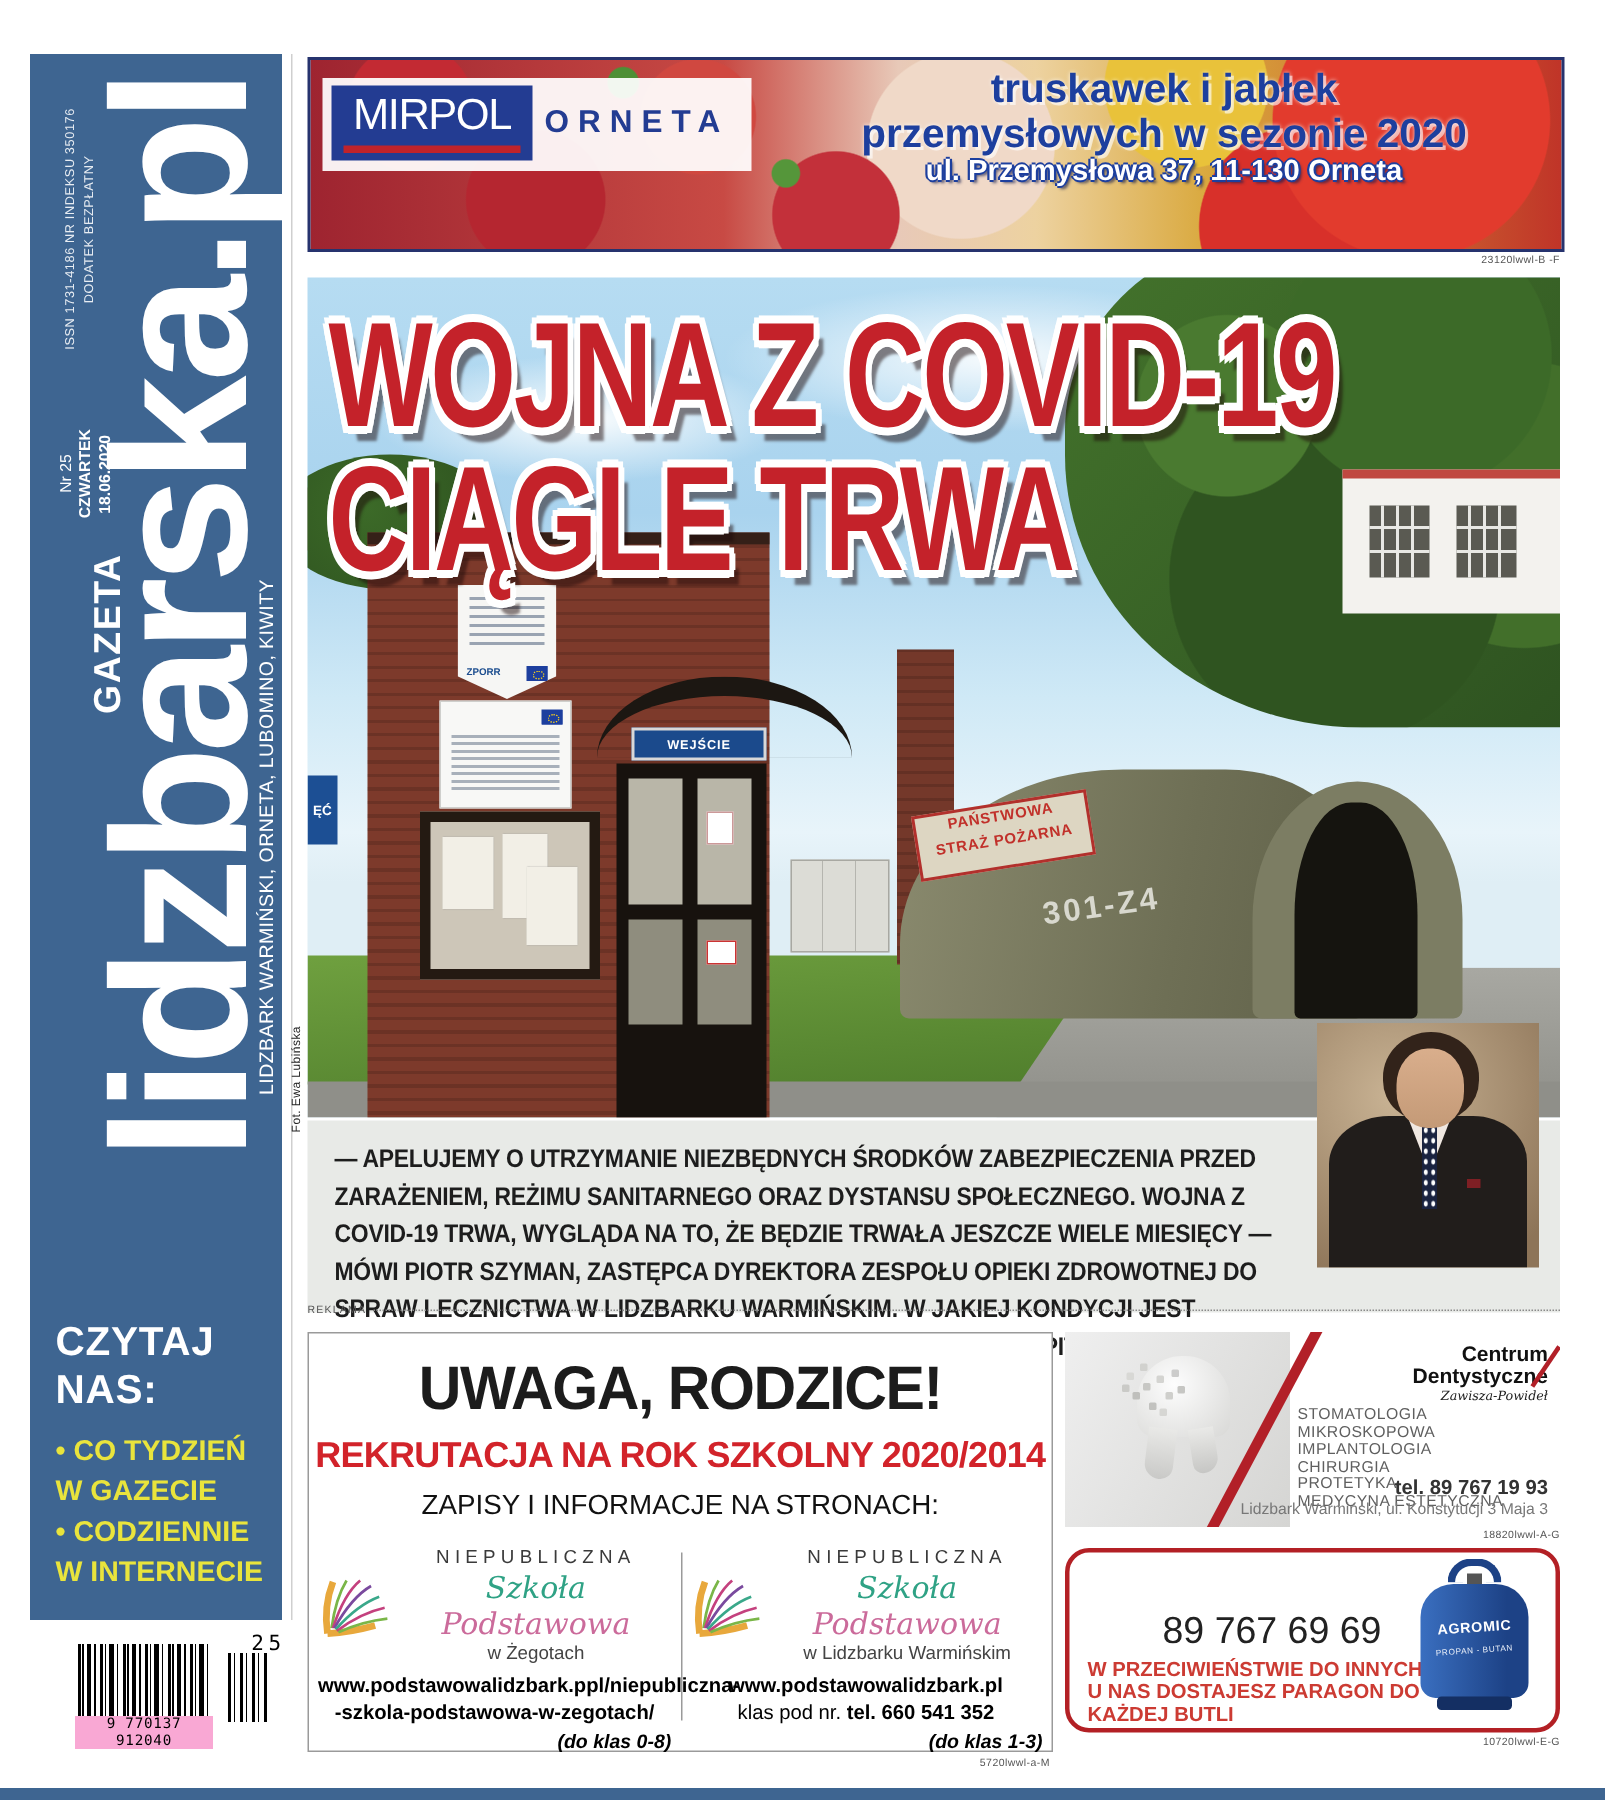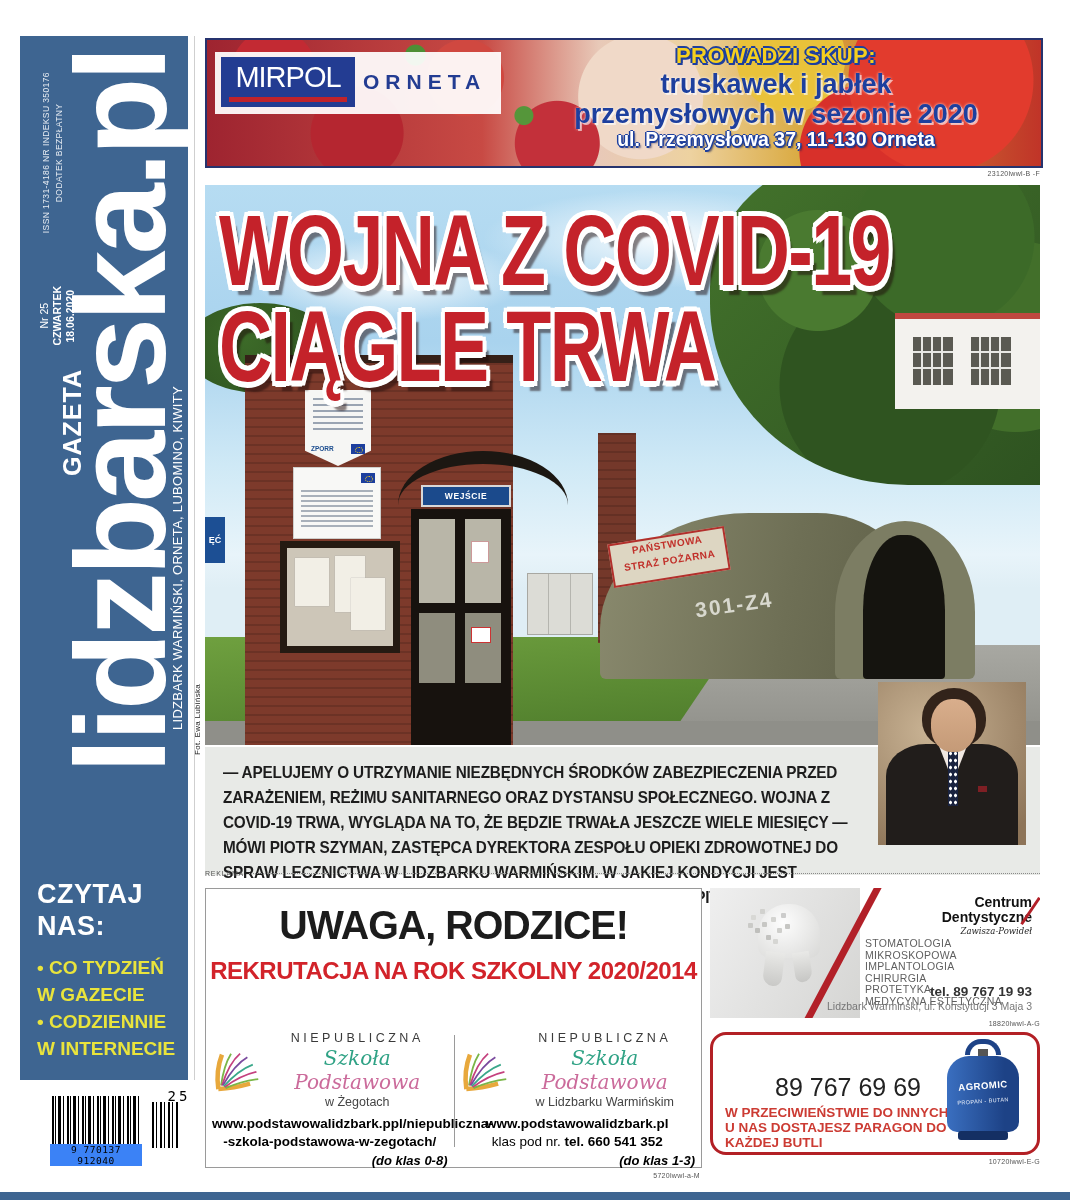--- a/index.html
+++ b/index.html
@@ -19,21 +19,21 @@
   .coverage { position:absolute; left:151px; top:350px; font-size:13px; color:#fff; letter-spacing:.3px; line-height:14px; }
   .readus { position:absolute; left:17px; top:843px; }
   .readus .t { color:#fff; font-size:27px; font-weight:bold; line-height:1.18; letter-spacing:.5px; }
   .readus .y { color:#e9e43c; font-size:19px; font-weight:bold; line-height:1.42; margin-top:12px; }
   #sep-vline { position:absolute; left:194px; top:36px; width:1px; height:1044px; background:#cfcfcf; }
 
   
   #barcode { position:absolute; left:50px; top:1086px; width:132px; height:78px; background:#fff; }
   .bars-main { position:absolute; left:2px; top:10px; width:88px; height:50px;
     background:repeating-linear-gradient(90deg,#000 0 2px,#fff 2px 3px,#000 3px 4px,#fff 4px 6px,#000 6px 9px,#fff 9px 11px,#000 11px 12px,#fff 12px 15px); }
-  .bars-digits { position:absolute; left:0; top:58px; width:92px; text-align:center; background:#3b82f6; font-family:"DejaVu Sans Mono", monospace; font-size:9.5px; color:#000; letter-spacing:.5px; }
+  .bars-digits { position:absolute; left:0; top:58px; width:92px; text-align:center; background:#f9a8d4; font-family:"DejaVu Sans Mono", monospace; font-size:9.5px; color:#000; letter-spacing:.5px; }
   .bars-addon { position:absolute; left:102px; top:16px; width:26px; height:46px;
     background:repeating-linear-gradient(90deg,#000 0 2px,#fff 2px 4px,#000 4px 5px,#fff 5px 8px); }
   .bars-addon-num { position:absolute; left:116px; top:2px; width:26px; text-align:center; font-family:"DejaVu Sans Mono", monospace; font-size:14px; letter-spacing:3px; }
 
   
   #top-ad { position:absolute; left:205px; top:38px; width:838px; height:130px; border:2px solid #26336e; overflow:hidden;
     background:
       radial-gradient(circle at 25% 12%, #4e8f35 0 10px, transparent 11px),
       radial-gradient(circle at 38% 60%, #55963a 0 9px, transparent 10px),
       radial-gradient(circle at 12% 45%, #5d9c40 0 8px, transparent 9px),
@@ -247,21 +247,20 @@
   </div>
 
   <div id="top-ad">
     <div class="mirpol-patch"></div>
     <div class="mirpol-box">
       <div class="m">MIRPOL</div>
       <div class="redbar"></div>
     </div>
     <div class="orneta">ORNETA</div>
     <div class="topad-col">
-      <div class="topad-skup">PROWADZI SKUP:</div>
       <div class="topad-blue">truskawek i jabłek</div>
       <div class="topad-blue">przemysłowych w sezonie 2020</div>
       <div class="topad-white">ul. Przemysłowa 37, 11-130 Orneta</div>
     </div>
   </div>
   <div class="ad-code" id="code-top">23120lwwl-B -F</div>
 
   <div id="photo">
     <div class="clouds"></div>
     <div class="roofline"></div>
@@ -332,20 +331,21 @@
   </div>
 
   <div id="reklama-row">
     <span class="lbl">REKLAMA</span>
     <span class="dots"></span>
   </div>
 
   <div id="school-ad">
     <div class="sch-title">UWAGA, RODZICE!</div>
     <div class="sch-sub">REKRUTACJA NA ROK SZKOLNY 2020/2014</div>
+    <div class="sch-info">ZAPISY I INFORMACJE NA STRONACH:</div>
     <div class="sch-divider"></div>
     <div class="sch-cols">
       <div class="sch-col">
         <div class="sch-logo-row">
           <svg width="54" height="50" viewBox="0 0 54 50">
             <path d="M7 46 Q4 26 11 8" stroke="#e8a83c" stroke-width="5" fill="none"></path>
             <path d="M7 46 Q24 45 42 40" stroke="#e8a83c" stroke-width="5" fill="none"></path>
             <path d="M10 42 Q13 20 21 7" stroke="#7ab648" stroke-width="2" fill="none"></path>
             <path d="M11 42 Q19 17 31 7" stroke="#c4417e" stroke-width="2" fill="none"></path>
             <path d="M12 42 Q25 19 39 11" stroke="#7a4a9e" stroke-width="2" fill="none"></path>

